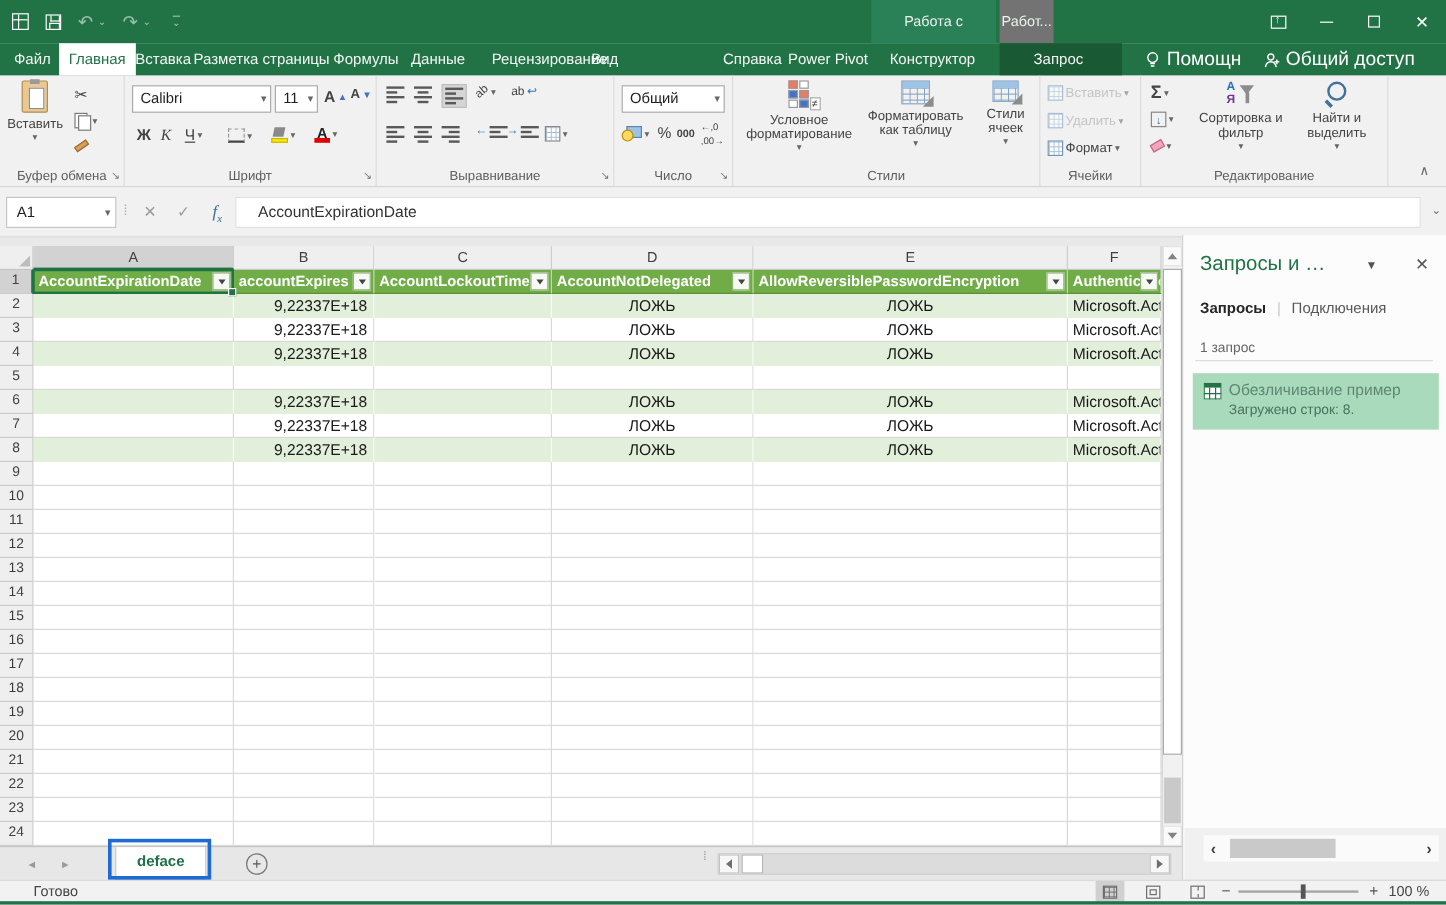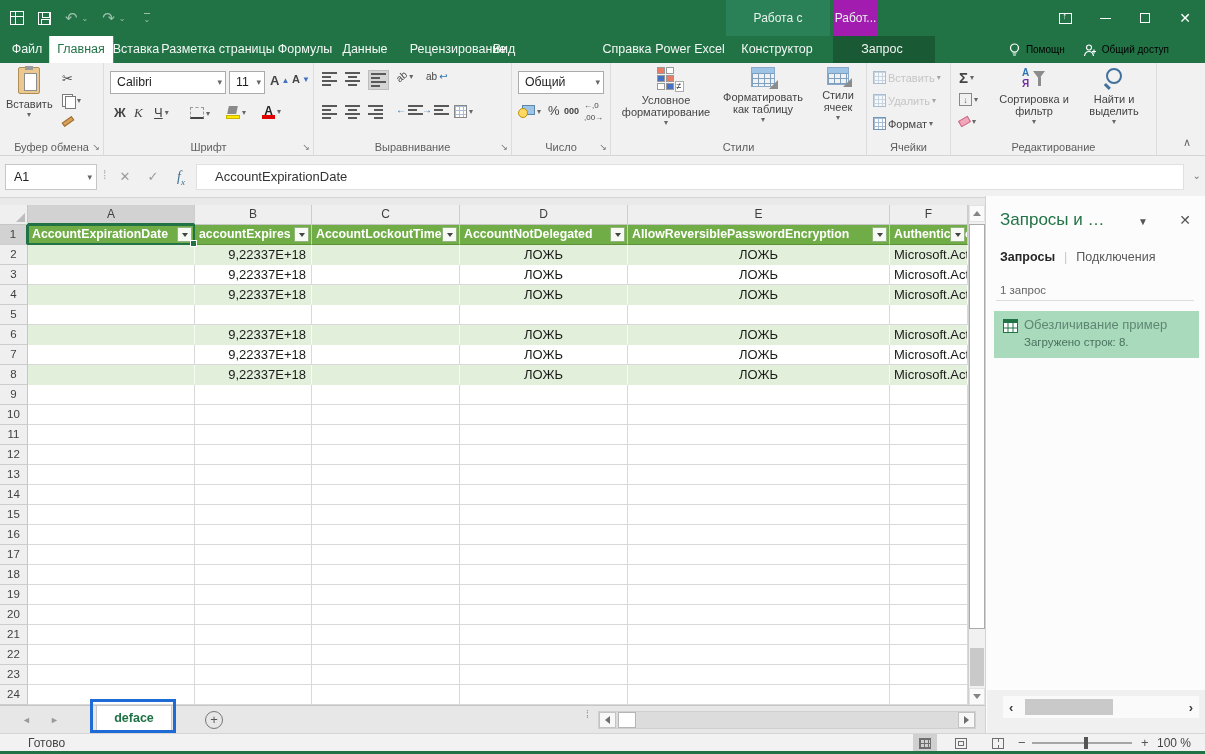--- a/index.html
+++ b/index.html
@@ -10,21 +10,21 @@
   
   .titlebar { position:absolute; left:0; top:0; width:1205px; height:36px; background:#217346; }
   .qat { position:absolute; left:10px; top:0; height:36px; display:flex; align-items:center; gap:14px; color:#fff; }
   .qat .dim { opacity:.55; }
   .qat .tiny { font-size:8px; margin-left:-10px; opacity:.55; }
   .undo,.redo { font-size:15px; color:#fff; }
   .title-text { position:absolute; left:310px; top:0; width:160px; height:36px; line-height:36px;
     text-align:center; color:#fff; font-size:12.5px; }
   .ctx1 { position:absolute; left:726px; top:0; width:104px; height:36px; background:#2B8157;
     color:#E8F3EC; font-size:12px; line-height:36px; text-align:center; }
-  .ctx2 { position:absolute; left:833px; top:0; width:45px; height:36px; background:#a21caf;
+  .ctx2 { position:absolute; left:833px; top:0; width:45px; height:36px; background:#737373;
     color:#E8F3EC; font-size:12px; line-height:36px; text-align:center; overflow:hidden; }
   .winbtns { position:absolute; right:0; top:0; height:36px; display:flex; }
   .winbtn { width:40px; height:36px; display:flex; align-items:center; justify-content:center; color:#fff; }
   .maxbox { width:10px; height:10px; border:1px solid #fff; display:inline-block; }
   .minbar { width:11px; height:1px; background:#fff; display:inline-block; }
   .ribdisp { width:13px; height:11px; border:1px solid #fff; position:relative; }
   .ribdisp::after { content:"↑"; position:absolute; left:3px; top:-3px; font-size:9px; color:#fff; }
   .appicon { width:14px; height:14px; border:1px solid #fff; position:relative; }
   .appicon::before { content:""; position:absolute; left:4px; top:0; bottom:0; width:1px; background:#fff; }
   .appicon::after { content:""; position:absolute; left:0; right:0; top:4px; height:1px; background:#fff; }
@@ -32,21 +32,21 @@
   .saveicon::before { content:""; position:absolute; left:3px; top:0; width:6px; height:4px; border:1px solid #fff; border-top:none; }
   .saveicon::after { content:""; position:absolute; left:2px; bottom:0; width:7px; height:4px; border:1px solid #fff; border-bottom:none; }
 
   
   .tabrow { position:absolute; left:0; top:36px; width:1205px; height:27px; background:#217346; }
   .tabrow .darkblock { position:absolute; left:833px; top:0; width:102px; height:27px; background:#195934; }
   .rtab { position:absolute; top:0; height:27px; line-height:27px; transform:translateX(-50%);
     color:rgba(255,255,255,.95); font-size:12.5px; white-space:nowrap; padding:0 8px; }
   .rtab.active { background:#fff; color:#217346; }
   .helpers { position:absolute; right:0; top:0; height:27px; display:flex; align-items:center; gap:18px;
-    padding-right:36px; color:#000000; font-size:10px; }
+    padding-right:26px; color:#ffffff; font-size:16px; }
   .helpers .it { display:flex; align-items:center; gap:5px; }
 
   
   .ribbon { position:absolute; left:0; top:63px; width:1205px; height:93px; background:#F1F1F1;
     border-bottom:1px solid #D5D5D5; font-size:11px; color:#444; }
   .grp { position:absolute; top:0; height:92px; border-right:1px solid #DCDCDC; }
   .grp-label { position:absolute; bottom:2px; left:0; right:0; text-align:center; font-size:11px; color:#5E5E5E; }
   .launcher { position:absolute; right:3px; bottom:3px; font-size:9px; color:#767676; }
   .combo { position:absolute; background:#fff; border:1px solid #ABABAB; font-size:12.3px; color:#1E1E1E;
     height:23px; line-height:21px; padding:0 16px 0 6px; }
@@ -256,21 +256,21 @@
     <div id="tab-strip">
         <span class="rtab" style="left: 27px;">Файл</span>
         <span class="rtab active" style="left: 81px;">Главная</span>
         <span class="rtab" style="left: 136px;">Вставка</span>
         <span class="rtab" style="left: 218px;">Разметка страницы</span>
         <span class="rtab" style="left: 305px;">Формулы</span>
         <span class="rtab" style="left: 365px;">Данные</span>
         <span class="rtab" style="left: 458px;">Рецензирование</span>
         <span class="rtab" style="left: 504px;">Вид</span>
         <span class="rtab" style="left: 627px;">Справка</span>
-        <span class="rtab" style="left: 690px;">Power Excel</span>
+        <span class="rtab" style="left: 690px;">Power Pivot</span>
         <span class="rtab" style="left: 777px;">Конструктор</span>
         <span class="rtab" style="left: 882px;">Запрос</span>
       </div>
     <div class="helpers">
       <span class="it">
         <svg width="13" height="14" viewBox="0 0 13 14">
           <circle cx="6.5" cy="5" r="4" fill="none" stroke="#fff" stroke-width="1.2"></circle>
           <path d="M4.5 10h4 M5 12h3" stroke="#fff" stroke-width="1.2" fill="none"></path>
         </svg>
         <span>Помощн</span>

